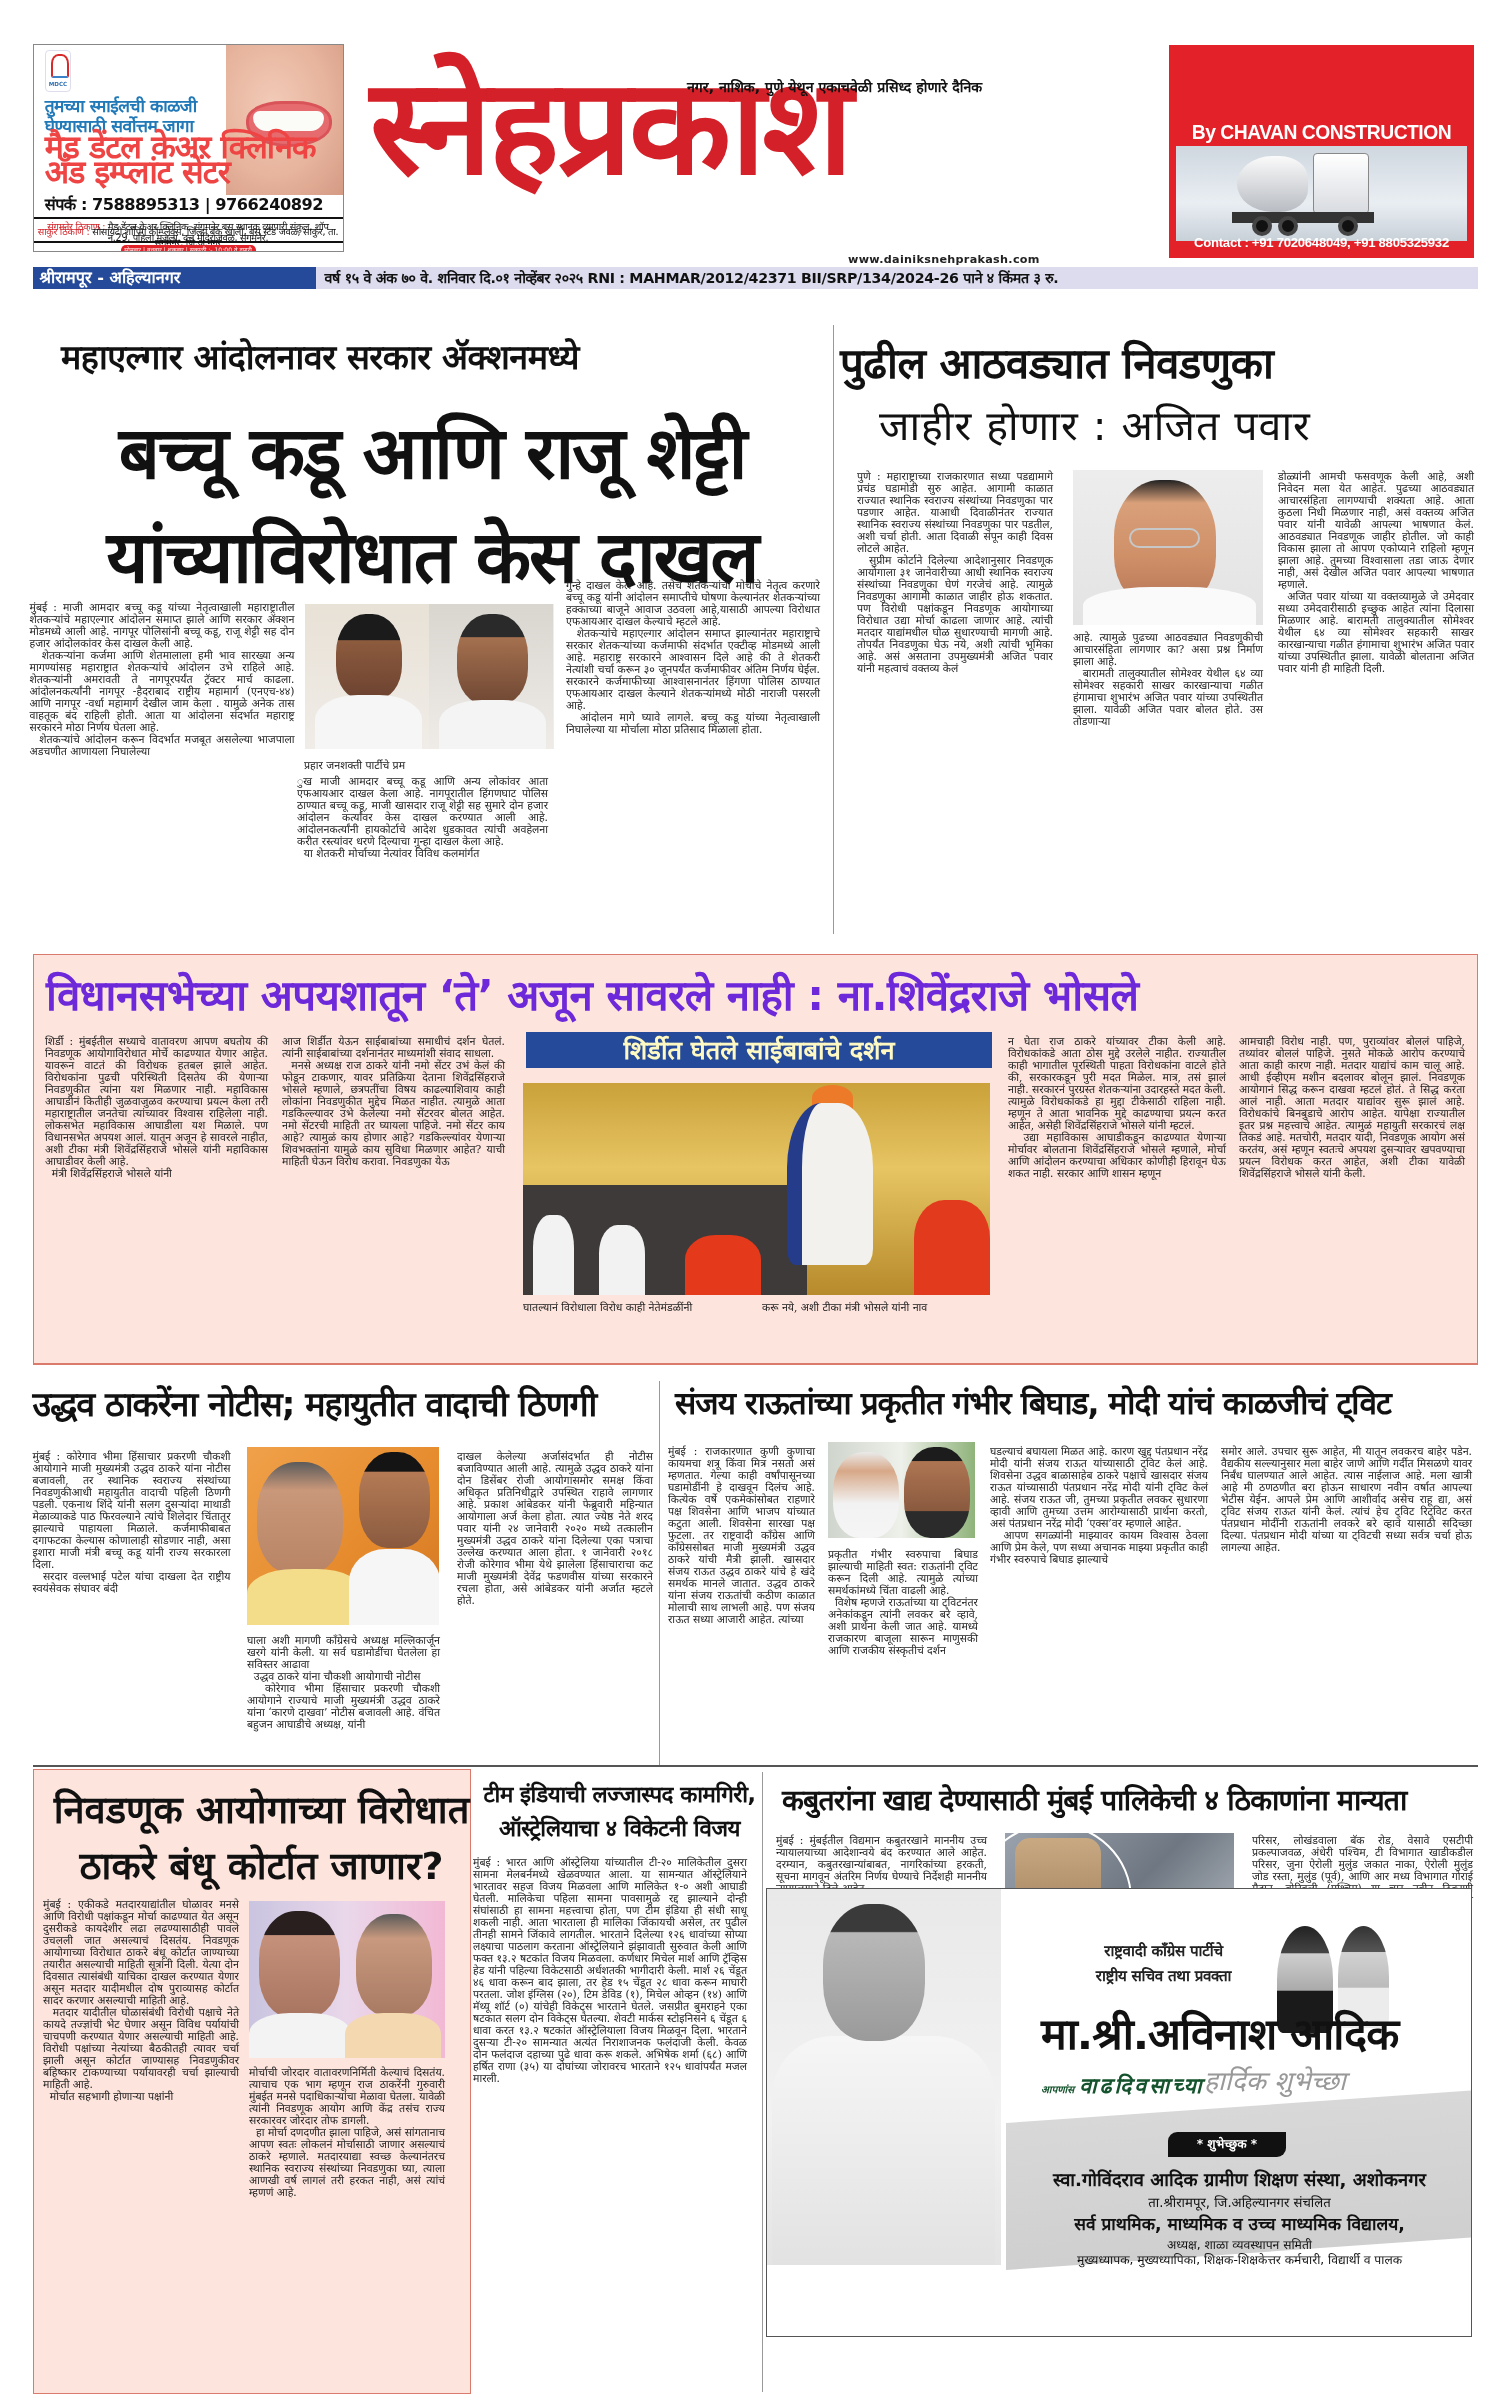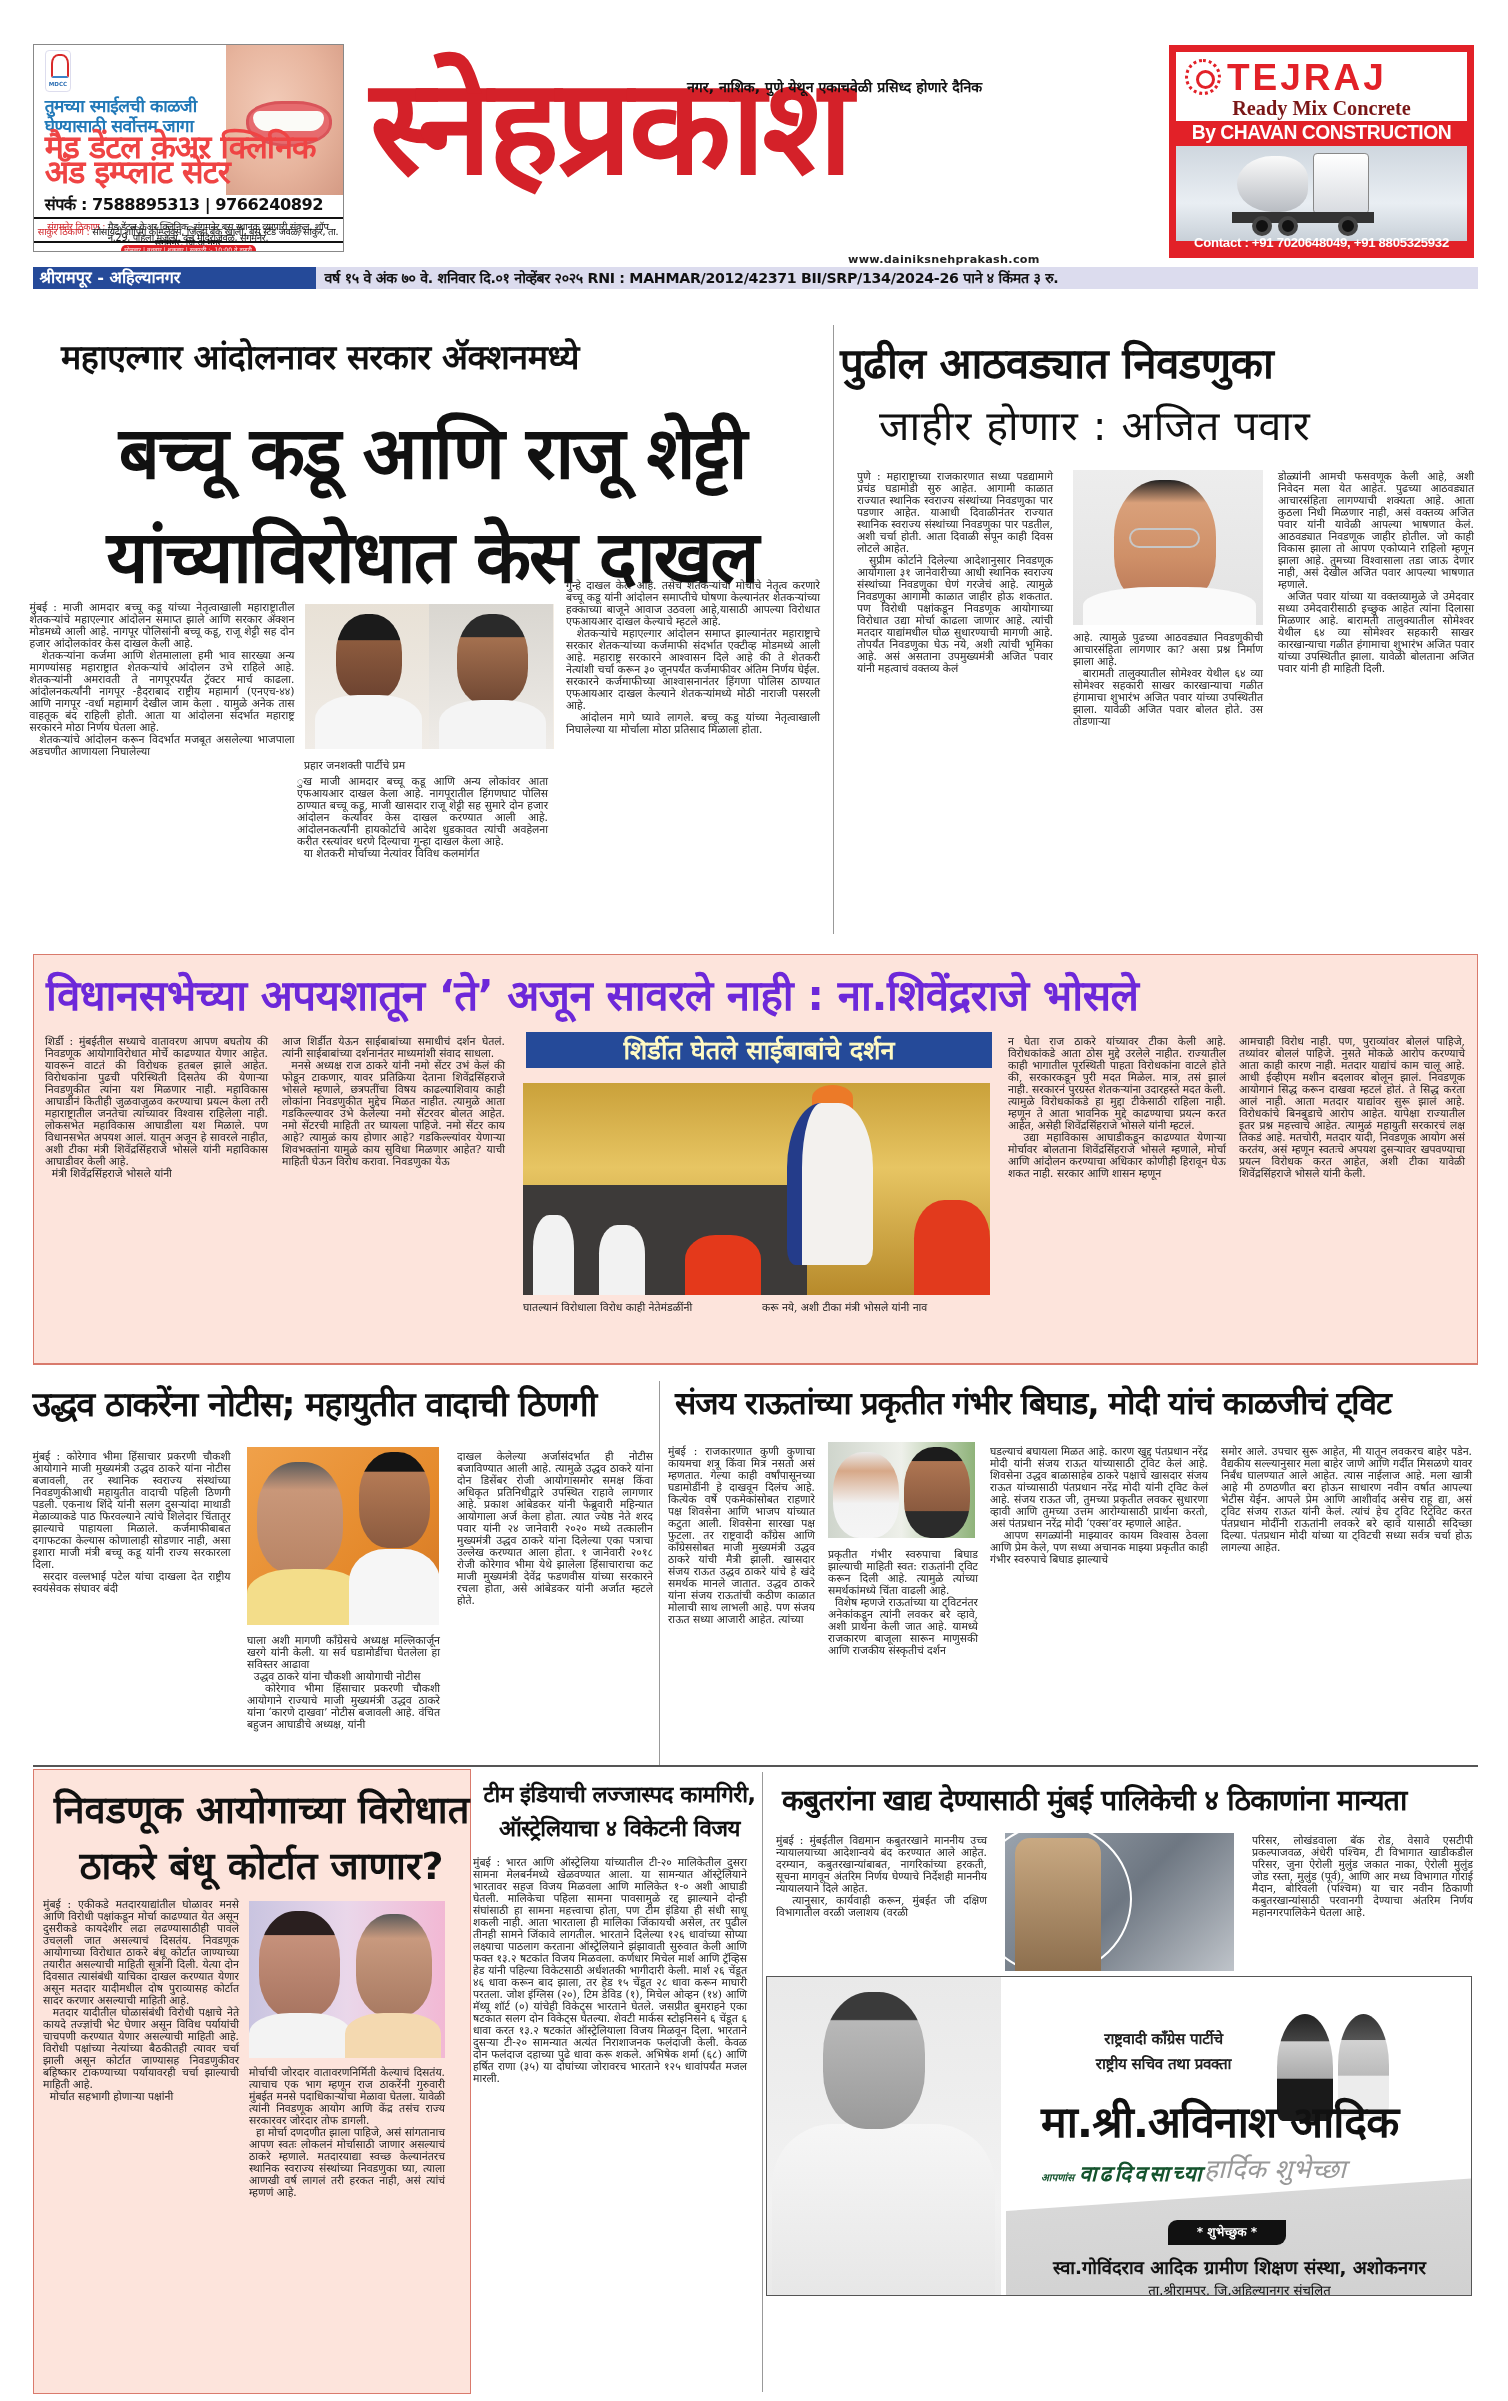--- a/index.html
+++ b/index.html
@@ -96,21 +96,21 @@
 
   
   .head7 { left: 462px; top: 1777px; width: 315px; text-align: center; font-size: 22.3px; line-height: 34px; font-weight: bold; letter-spacing: -0.5px; }
   
   .head8 { left: 782px; top: 1780px; font-size: 28.4px; font-weight: bold; letter-spacing: -0.8px; }
   .s8-photo { left: 999px; top: 1833px; width: 231px; height: 138px; background: linear-gradient(135deg, #9aa3ad 0%, #6e7782 50%, #bfc4ca 100%); }
   .s8-photo .tower { position: absolute; left: 10.2px; top: 5.1px; width: 86px; height: 133px; background: linear-gradient(180deg, #c9a982, #8d6f4e); border-radius: 15.2px 15.2px 0 0; }
   .s8-photo .arc { position: absolute; left: -30.5px; top: -10.2px; width: 157px; height: 152px; border-radius: 50%; border: 2.5px solid #fff; }
 
   
-  .ad-bday { left: 766px; top: 1976px; width: 706px; height: 320px; border: 1.5px solid #555; background: #fff; overflow: hidden; }
+  .ad-bday { left: 766px; top: 1888px; width: 706px; height: 449px; border: 1.5px solid #555; background: #fff; overflow: hidden; }
   .ad-bday .left { position: absolute; left: 0; top: 0; width: 234px; height: 376px; background: linear-gradient(180deg, #e9e9e9 0%, #f2f2f2 60%, #e4e4e4 100%); }
   .ad-bday .portrait-head { position: absolute; left: 56px; top: 15.2px; width: 102px; height: 137px; border-radius: 45% 45% 42% 42%; background: linear-gradient(180deg, #3a3a3a 0%, #3a3a3a 20%, #b8b8b8 21%, #9a9a9a 100%); }
   .ad-bday .portrait-body { position: absolute; left: 5.1px; top: 147px; width: 223px; height: 229px; background: linear-gradient(180deg, #f6f6f6, #e2e2e2); border-radius: 61px 61px 0 0; }
   .ad-bday .band { position: absolute; left: 239px; top: 234px; width: 467px; height: 147px; background: linear-gradient(180deg, #d8d8d8, #cfcfcf); transform: skewY(-4deg); transform-origin: left top; }
   .ad-bday .sub { position: absolute; left: 295px; width: 203px; text-align: center; font-size: 15.2px; color: #222; font-weight: bold; letter-spacing: -0.3px; }
   .ad-bday .name { position: absolute; left: 274px; top: 114px; font-size: 43px; font-weight: bold; color: #111; letter-spacing: -1px; }
   .ad-bday .wish { position: absolute; left: 274px; top: 181px; font-size: 21.3px; font-weight: bold; color: #14532d; letter-spacing: 3px; font-style: italic; }
   .ad-bday .wish small { font-size: 10.2px; letter-spacing: 0; margin-right: 5.1px; }
   .ad-bday .script { position: absolute; left: 437px; top: 173px; font-size: 26.4px; color: #999; font-style: italic; font-family: "DejaVu Serif", serif; }
   .ad-bday .couple1 { position: absolute; left: 510px; top: 37px; width: 56px; height: 107px; border-radius: 50% 50% 10% 10%; background: linear-gradient(180deg, #222 0%, #444 25%, #cfcfcf 26%, #aaa 60%, #1a1a1a 61%); }
@@ -138,25 +138,20 @@
   <div class="divider2"></div>
   <div class="addr" style="top:181px"><b data-bind="ad_dental.address2_label">साकुर ठिकाण :</b><span data-bind="ad_dental.address2"> सोसायटी शॉपिंग कॉम्प्लेक्स, जिल्हा बँक खाली, बस स्टँड जवळ, साकुर, ता. संगमनेर, जि.अ.नगर</span></div>
   <div class="hours" data-bind="ad_dental.hours">सोमवार | बुधवार | शुक्रवार | सकाळी :- 10:00 ते दुपारी 2:00</div>
 </div>
 
 <div class="abs logo-title" data-bind="masthead.title">स्नेहप्रकाश</div>
 <div class="abs tagline" data-bind="masthead.tagline">नगर, नाशिक, पुणे येथून एकाचवेळी प्रसिध्द होणारे दैनिक</div>
 <div class="abs website" data-bind="masthead.website">www.dainiksnehprakash.com</div>
 
 <div class="abs ad-right">
-  <div class="top">
-    <div class="sun"></div>
-    <div class="brand" data-bind="ad_tejraj.brand">TEJRAJ</div>
-    <div class="rmc" data-bind="ad_tejraj.product">Ready Mix Concrete</div>
-  </div>
   <div class="by" data-bind="ad_tejraj.by">By CHAVAN CONSTRUCTION</div>
   <div class="truck">
     <div class="drum"></div>
     <div class="cab"></div>
     <div class="chassis"></div>
     <div class="wheel" style="left:76px"></div>
     <div class="wheel" style="left:102px"></div>
     <div class="wheel" style="left:162px"></div>
   </div>
   <div class="contact" data-bind="ad_tejraj.contact">Contact : +91 7020648049, +91 8805325932</div>

